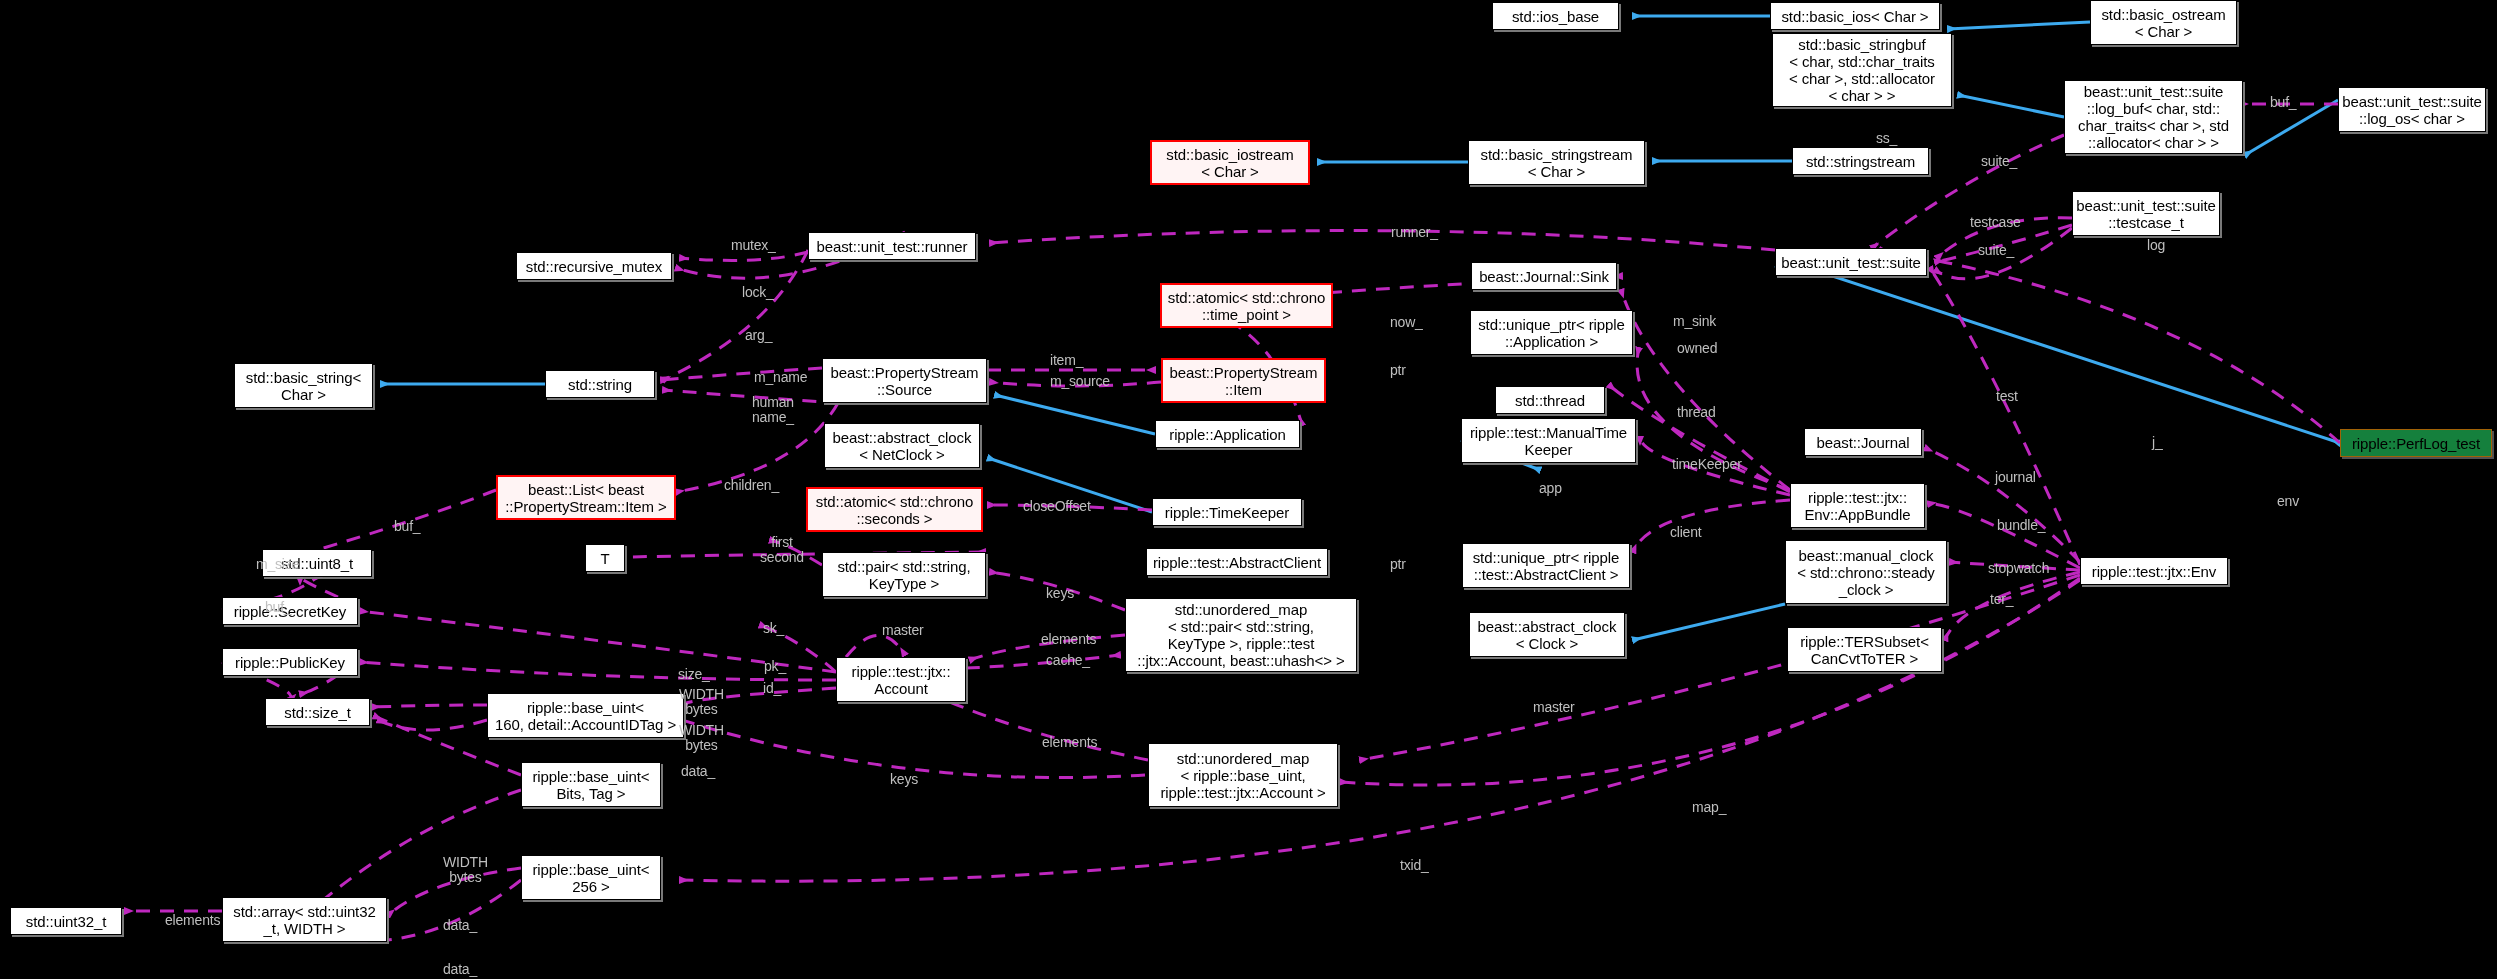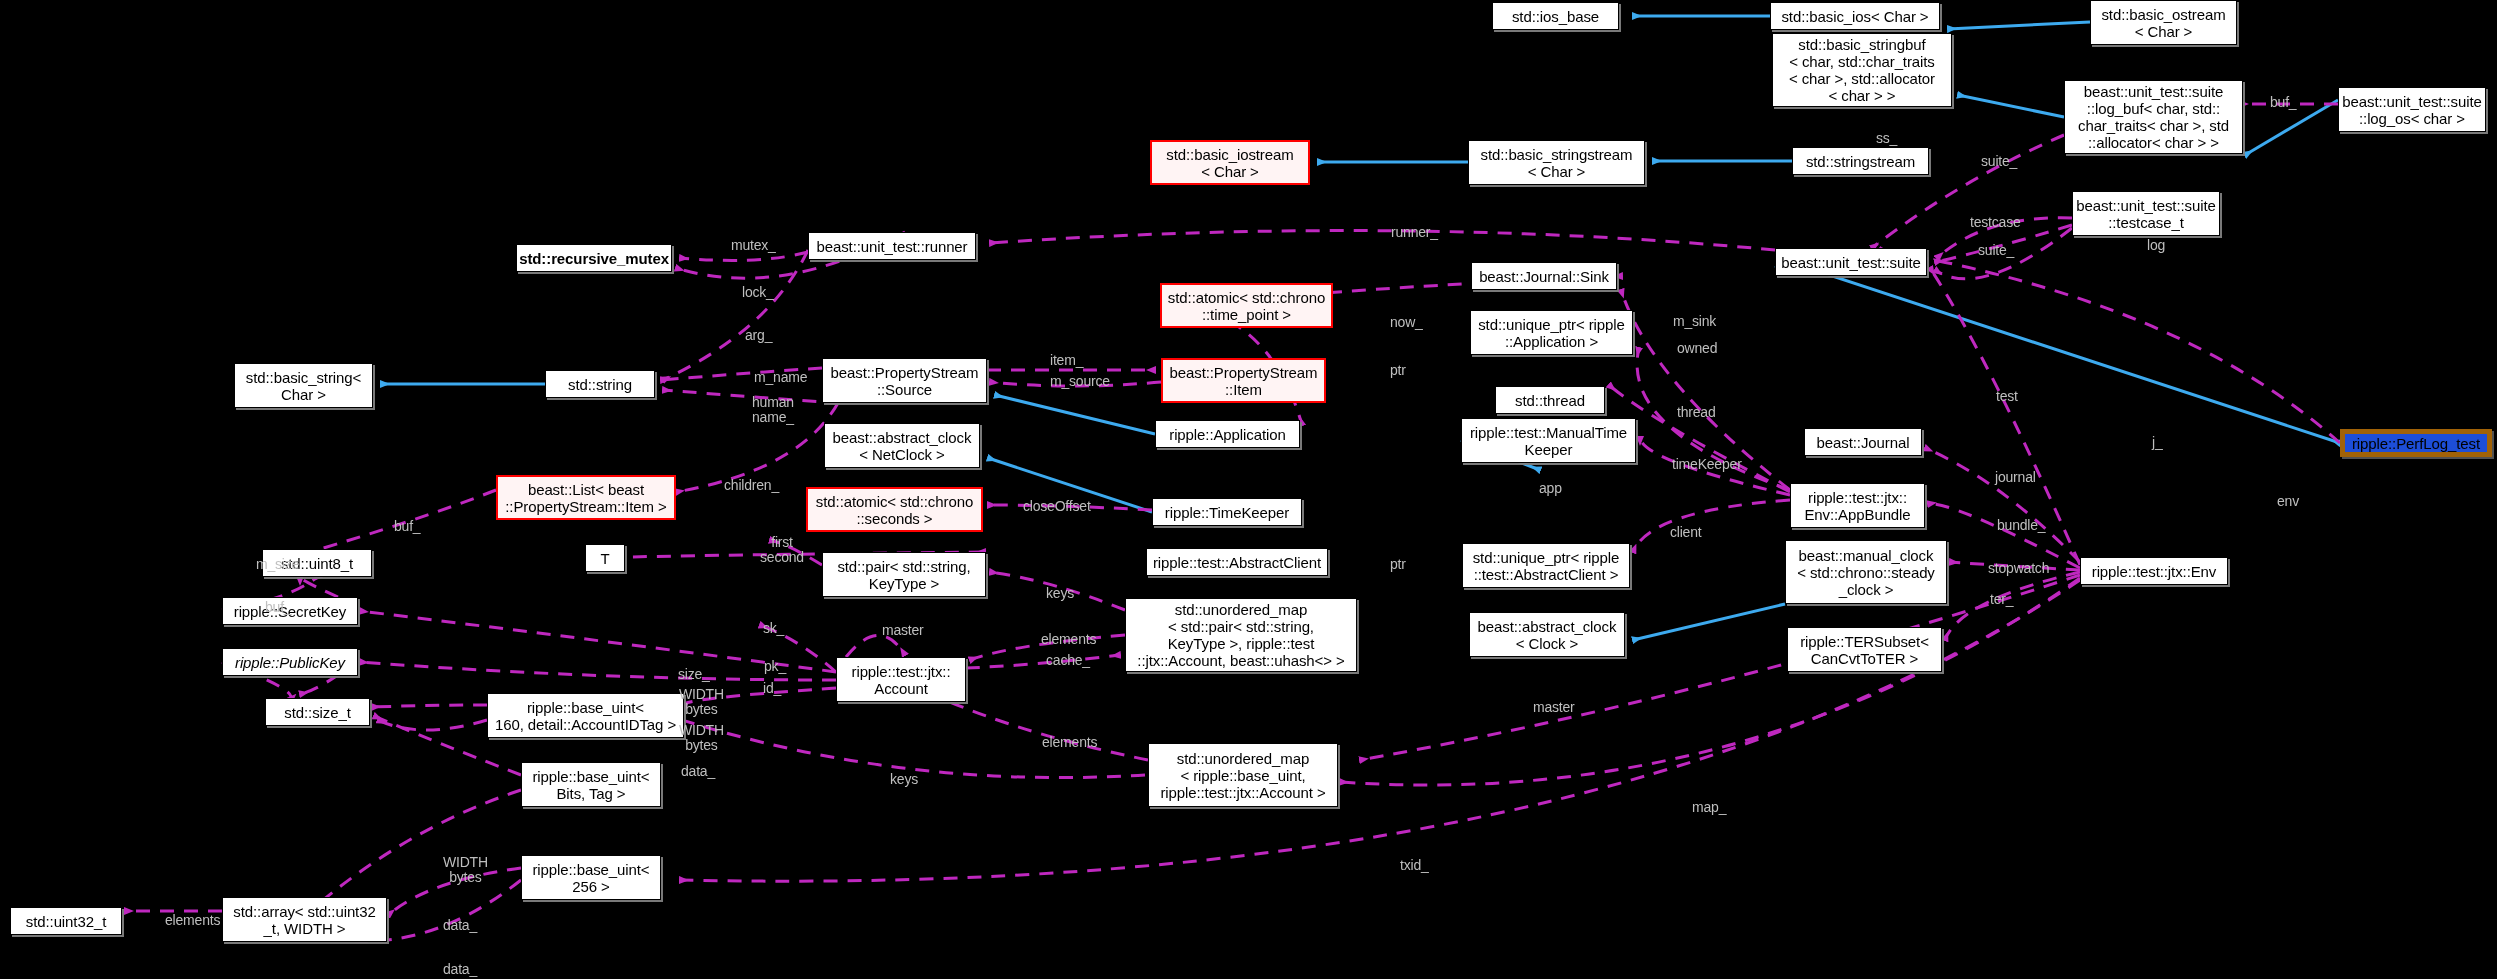--- a/index.html
+++ b/index.html
@@ -23,21 +23,21 @@
     line-height:17px;
     text-align:center;
     display:flex;
     align-items:center;
     justify-content:center;
     padding:2px 5px;
     white-space:pre-line;
     letter-spacing:-0.1px;
   }
   .node.red{border:2px solid #ff0000;background:#fff4f4;box-shadow:none;}
-  .node.current{background:#1d4ed8;border:5px solid #a16207;box-shadow:2px 2px 0 rgba(90,90,90,0.9);}
+  .node.current{background:#15803d;border:1px solid #a16207;box-shadow:2px 2px 0 rgba(90,90,90,0.9);}
   .edge-label{
     position:absolute;
     color:#bfbfbf;
     font-size:14px;
     line-height:15px;
     text-align:center;
     white-space:pre-line;
     pointer-events:none;
     letter-spacing:-0.2px;
   }
@@ -148,21 +148,21 @@
 ::log_os&lt; char &gt;</div>
       <div class="node red" style="left: 1150px; top: 140px; width: 160px; height: 45px;">std::basic_iostream
 &lt; Char &gt;</div>
       <div class="node" style="left: 1468px; top: 140px; width: 177px; height: 45px;">std::basic_stringstream
 &lt; Char &gt;</div>
       <div class="node" style="left: 1792px; top: 147px; width: 137px; height: 28px;">std::stringstream</div>
       <div class="node" style="left: 2072px; top: 191px; width: 148px; height: 45px;">beast::unit_test::suite
 ::testcase_t</div>
       <div class="node" style="left: 1775px; top: 248px; width: 152px; height: 28px;">beast::unit_test::suite</div>
       <div class="node" style="left: 808px; top: 232px; width: 168px; height: 28px;">beast::unit_test::runner</div>
-      <div class="node" style="left: 516px; top: 244px; width: 156px; height: 28px; font-weight: bold;">std::recursive_mutex</div>
+      <div class="node" style="left: 516px; top: 252px; width: 156px; height: 28px;">std::recursive_mutex</div>
       <div class="node" style="left: 1471px; top: 262px; width: 146px; height: 28px;">beast::Journal::Sink</div>
       <div class="node red" style="left: 1160px; top: 283px; width: 173px; height: 45px;">std::atomic&lt; std::chrono
 ::time_point &gt;</div>
       <div class="node" style="left: 1470px; top: 310px; width: 163px; height: 45px;">std::unique_ptr&lt; ripple
 ::Application &gt;</div>
       <div class="node" style="left: 822px; top: 358px; width: 165px; height: 45px;">beast::PropertyStream
 ::Source</div>
       <div class="node red" style="left: 1161px; top: 358px; width: 165px; height: 45px;">beast::PropertyStream
 ::Item</div>
       <div class="node" style="left: 234px; top: 363px; width: 139px; height: 45px;">std::basic_string&lt;
@@ -193,21 +193,21 @@
       <div class="node" style="left: 2080px; top: 557px; width: 148px; height: 28px;">ripple::test::jtx::Env</div>
       <div class="node" style="left: 822px; top: 552px; width: 164px; height: 45px;">std::pair&lt; std::string,
 KeyType &gt;</div>
       <div class="node" style="left: 222px; top: 597px; width: 136px; height: 28px;">ripple::SecretKey</div>
       <div class="node" style="left: 1125px; top: 598px; width: 232px; height: 74px;">std::unordered_map
 &lt; std::pair&lt; std::string,
 KeyType &gt;, ripple::test
 ::jtx::Account, beast::uhash&lt;&gt; &gt;</div>
       <div class="node" style="left: 1469px; top: 612px; width: 156px; height: 45px;">beast::abstract_clock
 &lt; Clock &gt;</div>
-      <div class="node" style="left: 222px; top: 648px; width: 136px; height: 28px; font-style: italic;">ripple::PublicKey</div>
+      <div class="node" style="left: 222px; top: 648px; width: 136px; height: 28px;">ripple::PublicKey</div>
       <div class="node" style="left: 1787px; top: 627px; width: 155px; height: 45px;">ripple::TERSubset&lt;
 CanCvtToTER &gt;</div>
       <div class="node" style="left: 265px; top: 698px; width: 105px; height: 28px;">std::size_t</div>
       <div class="node" style="left: 487px; top: 693px; width: 197px; height: 45px;">ripple::base_uint&lt;
 160, detail::AccountIDTag &gt;</div>
       <div class="node" style="left: 836px; top: 657px; width: 130px; height: 45px;">ripple::test::jtx::
 Account</div>
       <div class="node" style="left: 521px; top: 762px; width: 140px; height: 45px;">ripple::base_uint&lt;
 Bits, Tag &gt;</div>
       <div class="node" style="left: 1148px; top: 743px; width: 190px; height: 64px;">std::unordered_map

